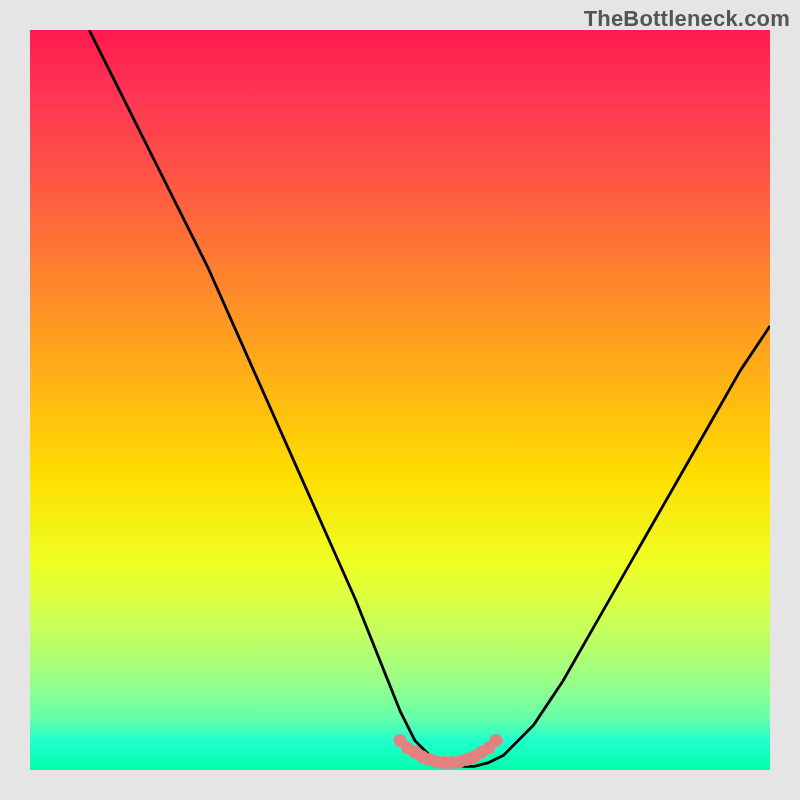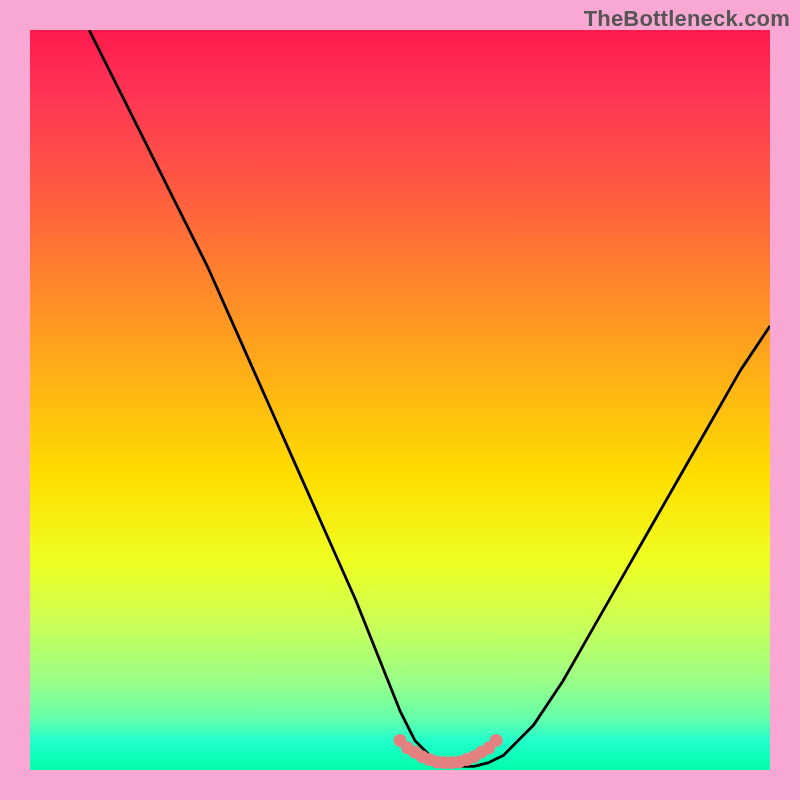--- a/index.html
+++ b/index.html
@@ -1,21 +1,21 @@
 <!DOCTYPE html>
 <html><head>
 <meta charset="utf-8">
 <style>
   * { margin: 0; padding: 0; box-sizing: border-box; }
   html, body { width: 800px; height: 800px; overflow: hidden; background: #000; }
   .chart-container {
     position: relative;
     width: 800px;
     height: 800px;
-    background: #f9a8d4;
+    background: #e5e5e5;
   }
   .plot-area {
     position: absolute;
     left: 30px;
     top: 30px;
     width: 740px;
     height: 740px;
     background: linear-gradient(to bottom,
       #ff1a4d 0%,
       #ff3355 8%,

